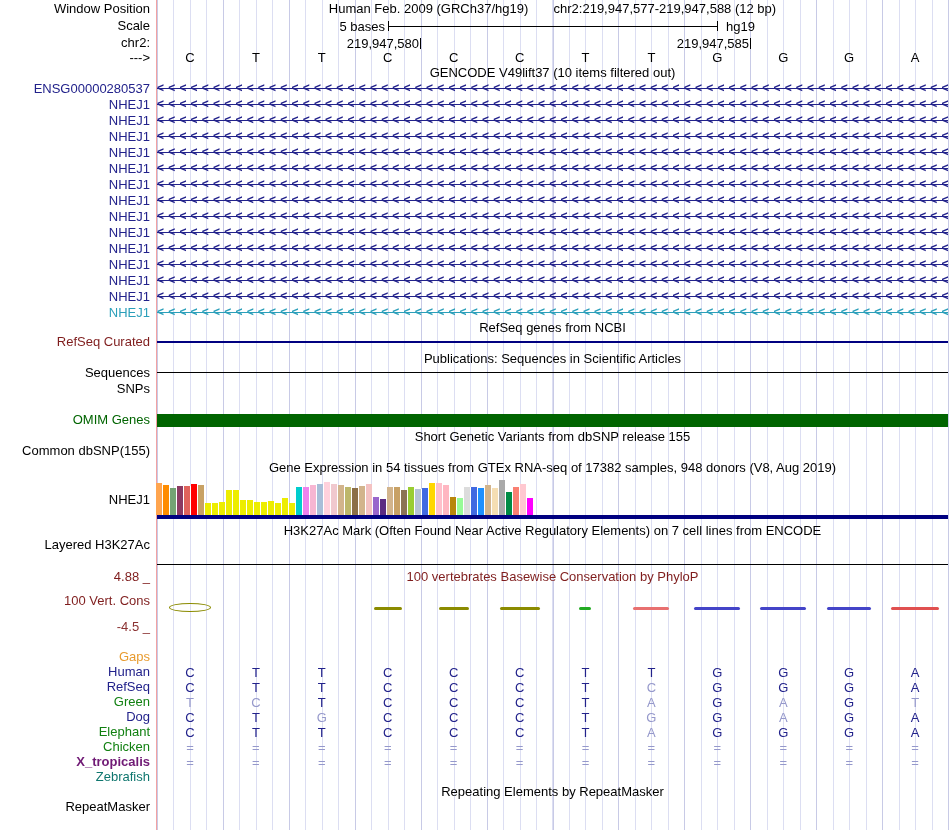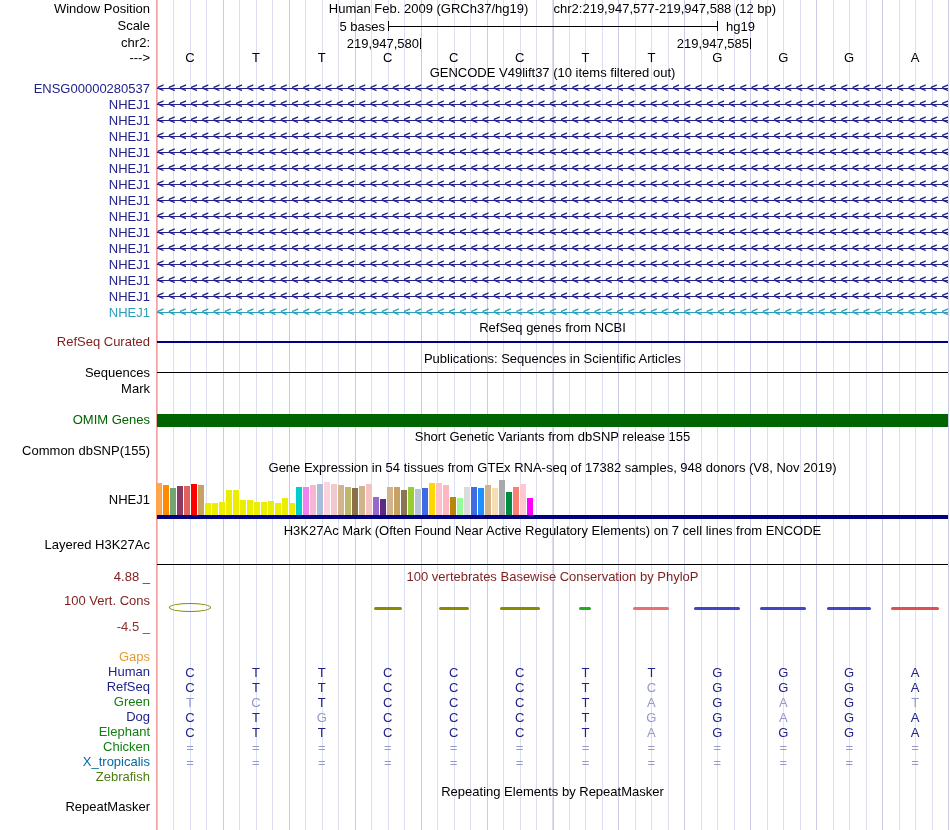--- a/index.html
+++ b/index.html
@@ -172,29 +172,29 @@
       </div>
     </div>
 
   <div class="row center" style="top:321px">RefSeq genes from NCBI</div>
   <div class="lbl navy" style="top:335px">RefSeq Curated</div>
   <div class="hline" style="top:341px;height:2px;background:#000080"></div>
 
   <div class="row center" style="top:352px">Publications: Sequences in Scientific Articles</div>
   <div class="lbl" style="top:366px">Sequences</div>
   <div class="hline" style="top:372px;height:1px;background:#000"></div>
-  <div class="lbl" style="top:382px">Mark</div>
+  <div class="lbl" style="top:382px">SNPs</div>
 
   <div class="lbl dgreen" style="top:413px">OMIM Genes</div>
   <div class="hline" style="top:414px;height:13px;background:#006400"></div>
 
   <div class="row center" style="top:430px">Short Genetic Variants from dbSNP release 155</div>
   <div class="lbl" style="top:444px">Common dbSNP(155)</div>
 
-  <div class="row center" style="top:461px">Gene Expression in 54 tissues from GTEx RNA-seq of 17382 samples, 948 donors (V8, Nov 2019)</div>
+  <div class="row center" style="top:461px">Gene Expression in 54 tissues from GTEx RNA-seq of 17382 samples, 948 donors (V8, Aug 2019)</div>
   <div class="lbl" style="top:493px">NHEJ1</div>
   <div id="gtex-bars">
       <div class="gtex-bar" style="height: 32px; background: rgb(255, 165, 79);"></div>
       <div class="gtex-bar" style="height: 30px; background: rgb(255, 140, 0);"></div>
       <div class="gtex-bar" style="height: 27px; background: rgb(116, 163, 116);"></div>
       <div class="gtex-bar" style="height: 29px; background: rgb(139, 58, 98);"></div>
       <div class="gtex-bar" style="height: 29px; background: rgb(224, 99, 92);"></div>
       <div class="gtex-bar" style="height: 31px; background: rgb(255, 0, 0);"></div>
       <div class="gtex-bar" style="height: 30px; background: rgb(200, 161, 101);"></div>
       <div class="gtex-bar" style="height: 12px; background: rgb(237, 237, 0);"></div>
@@ -353,33 +353,33 @@
         <div style="color: rgb(149, 152, 203);">=</div>
         <div style="color: rgb(149, 152, 203);">=</div>
         <div style="color: rgb(149, 152, 203);">=</div>
         <div style="color: rgb(149, 152, 203);">=</div>
         <div style="color: rgb(149, 152, 203);">=</div>
         <div style="color: rgb(149, 152, 203);">=</div>
         <div style="color: rgb(149, 152, 203);">=</div>
         <div style="color: rgb(149, 152, 203);">=</div>
         <div style="color: rgb(149, 152, 203);">=</div>
       </div>
-      <div class="lbl" style="top: 755px; color: #0369a1;">X_tropicalis</div>
+      <div class="lbl" style="top: 755px; color: #701a75; font-weight: bold;">X_tropicalis</div>
       <div class="row bases" style="top: 755px;">
         <div style="color: rgb(149, 152, 203);">=</div>
         <div style="color: rgb(149, 152, 203);">=</div>
         <div style="color: rgb(149, 152, 203);">=</div>
         <div style="color: rgb(149, 152, 203);">=</div>
         <div style="color: rgb(149, 152, 203);">=</div>
         <div style="color: rgb(149, 152, 203);">=</div>
         <div style="color: rgb(149, 152, 203);">=</div>
         <div style="color: rgb(149, 152, 203);">=</div>
         <div style="color: rgb(149, 152, 203);">=</div>
         <div style="color: rgb(149, 152, 203);">=</div>
         <div style="color: rgb(149, 152, 203);">=</div>
         <div style="color: rgb(149, 152, 203);">=</div>
       </div>
-      <div class="lbl" style="top: 770px; color: #4d7c0f;">Zebrafish</div>
+      <div class="lbl" style="top: 770px; color: #0f766e;">Zebrafish</div>
     </div>
 
   <div class="row center" style="top:785px">Repeating Elements by RepeatMasker</div>
   <div class="lbl" style="top:800px">RepeatMasker</div>
 </div>
 
 </body></html>

